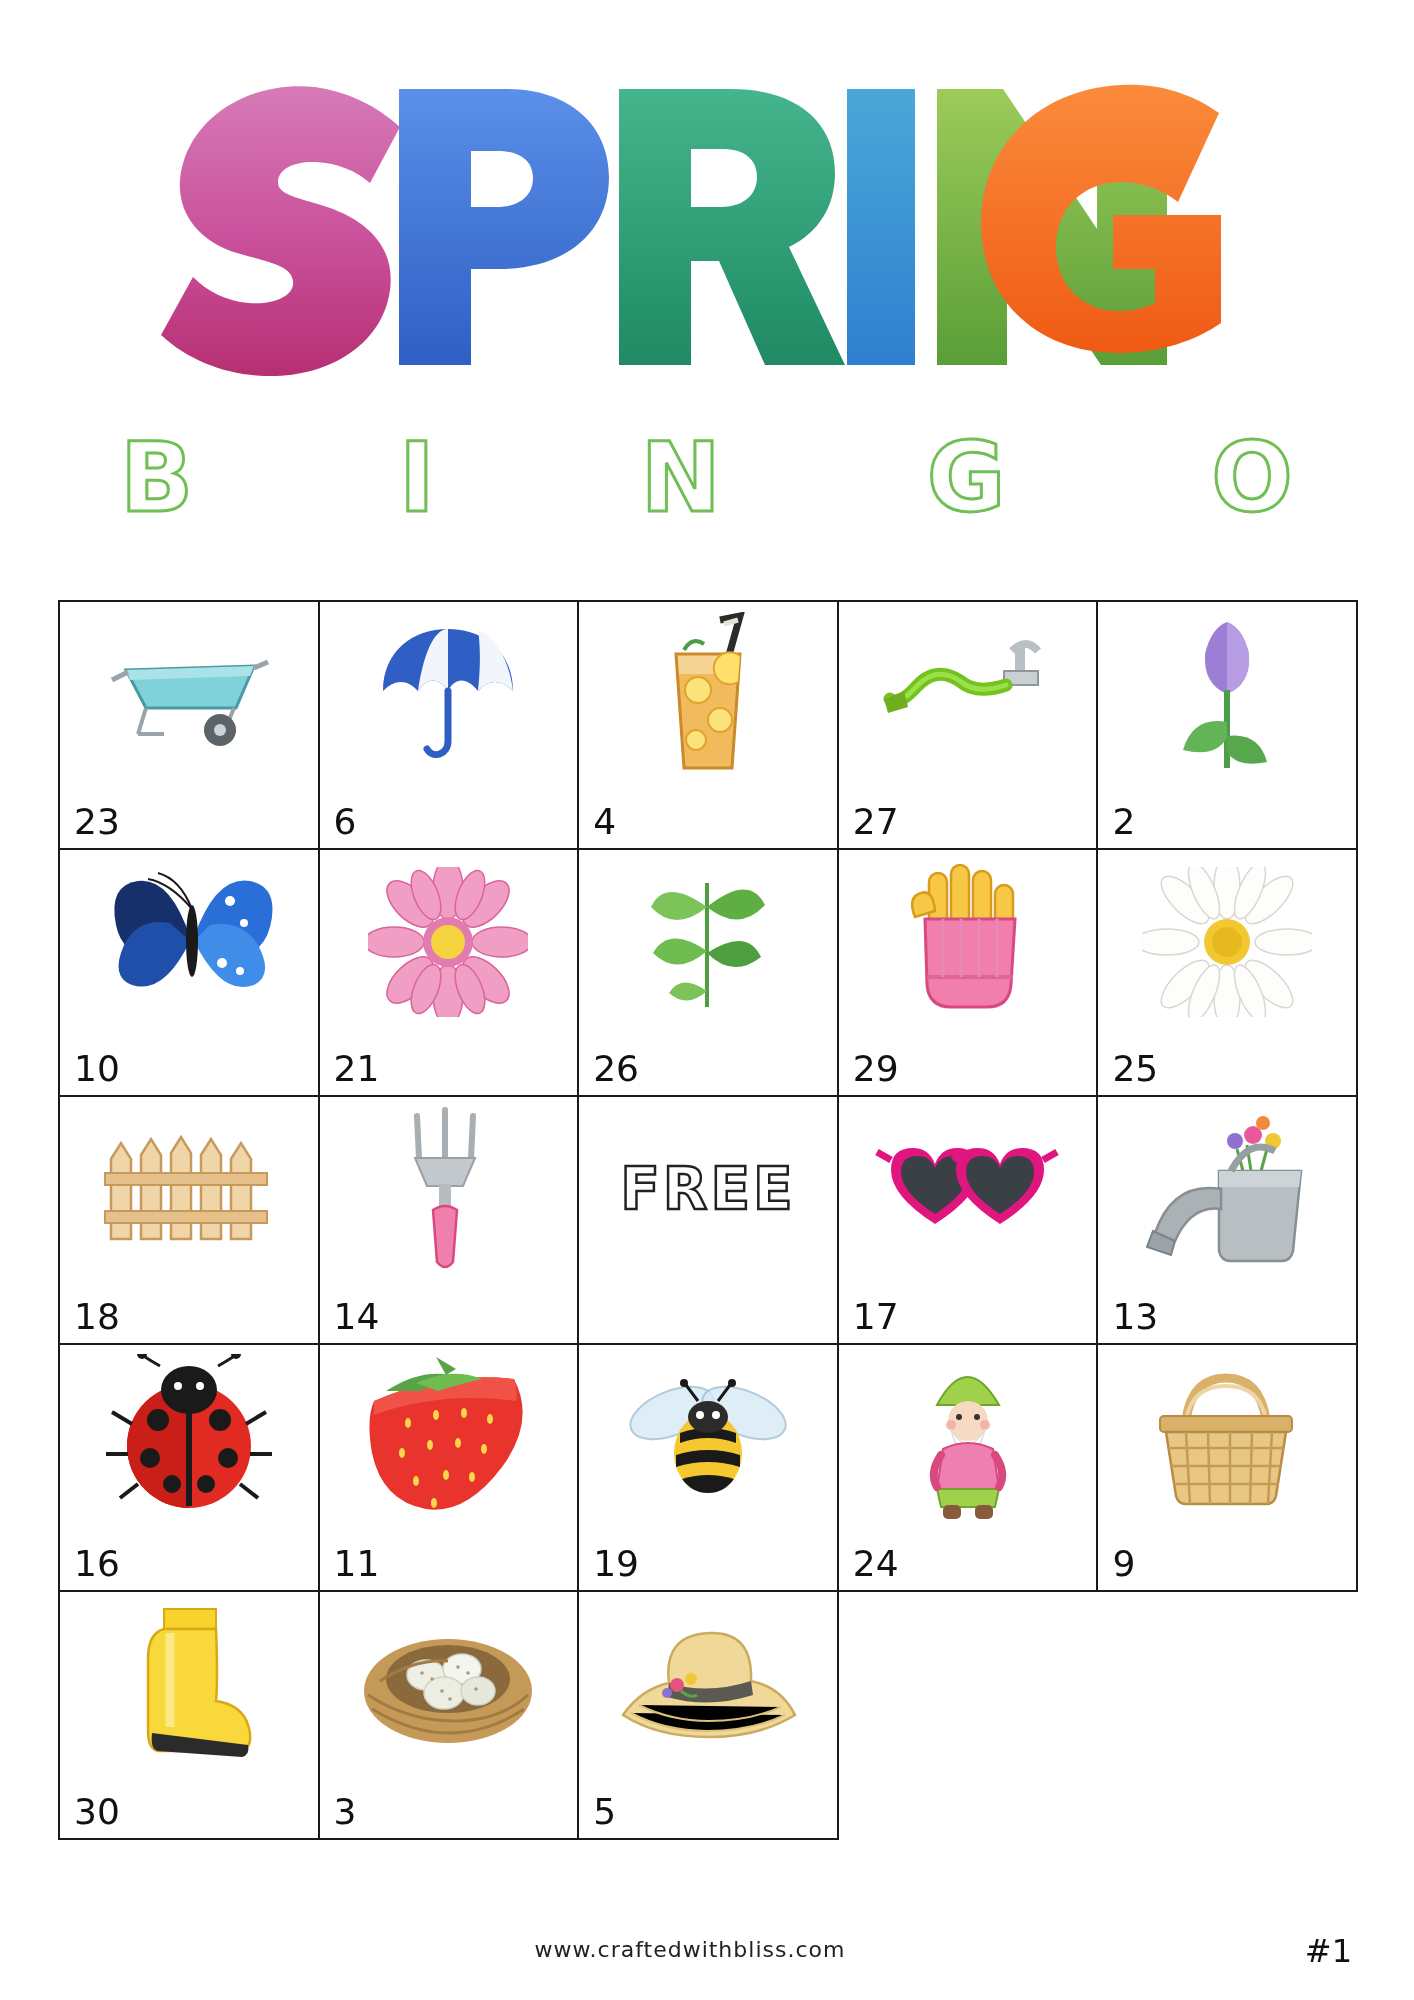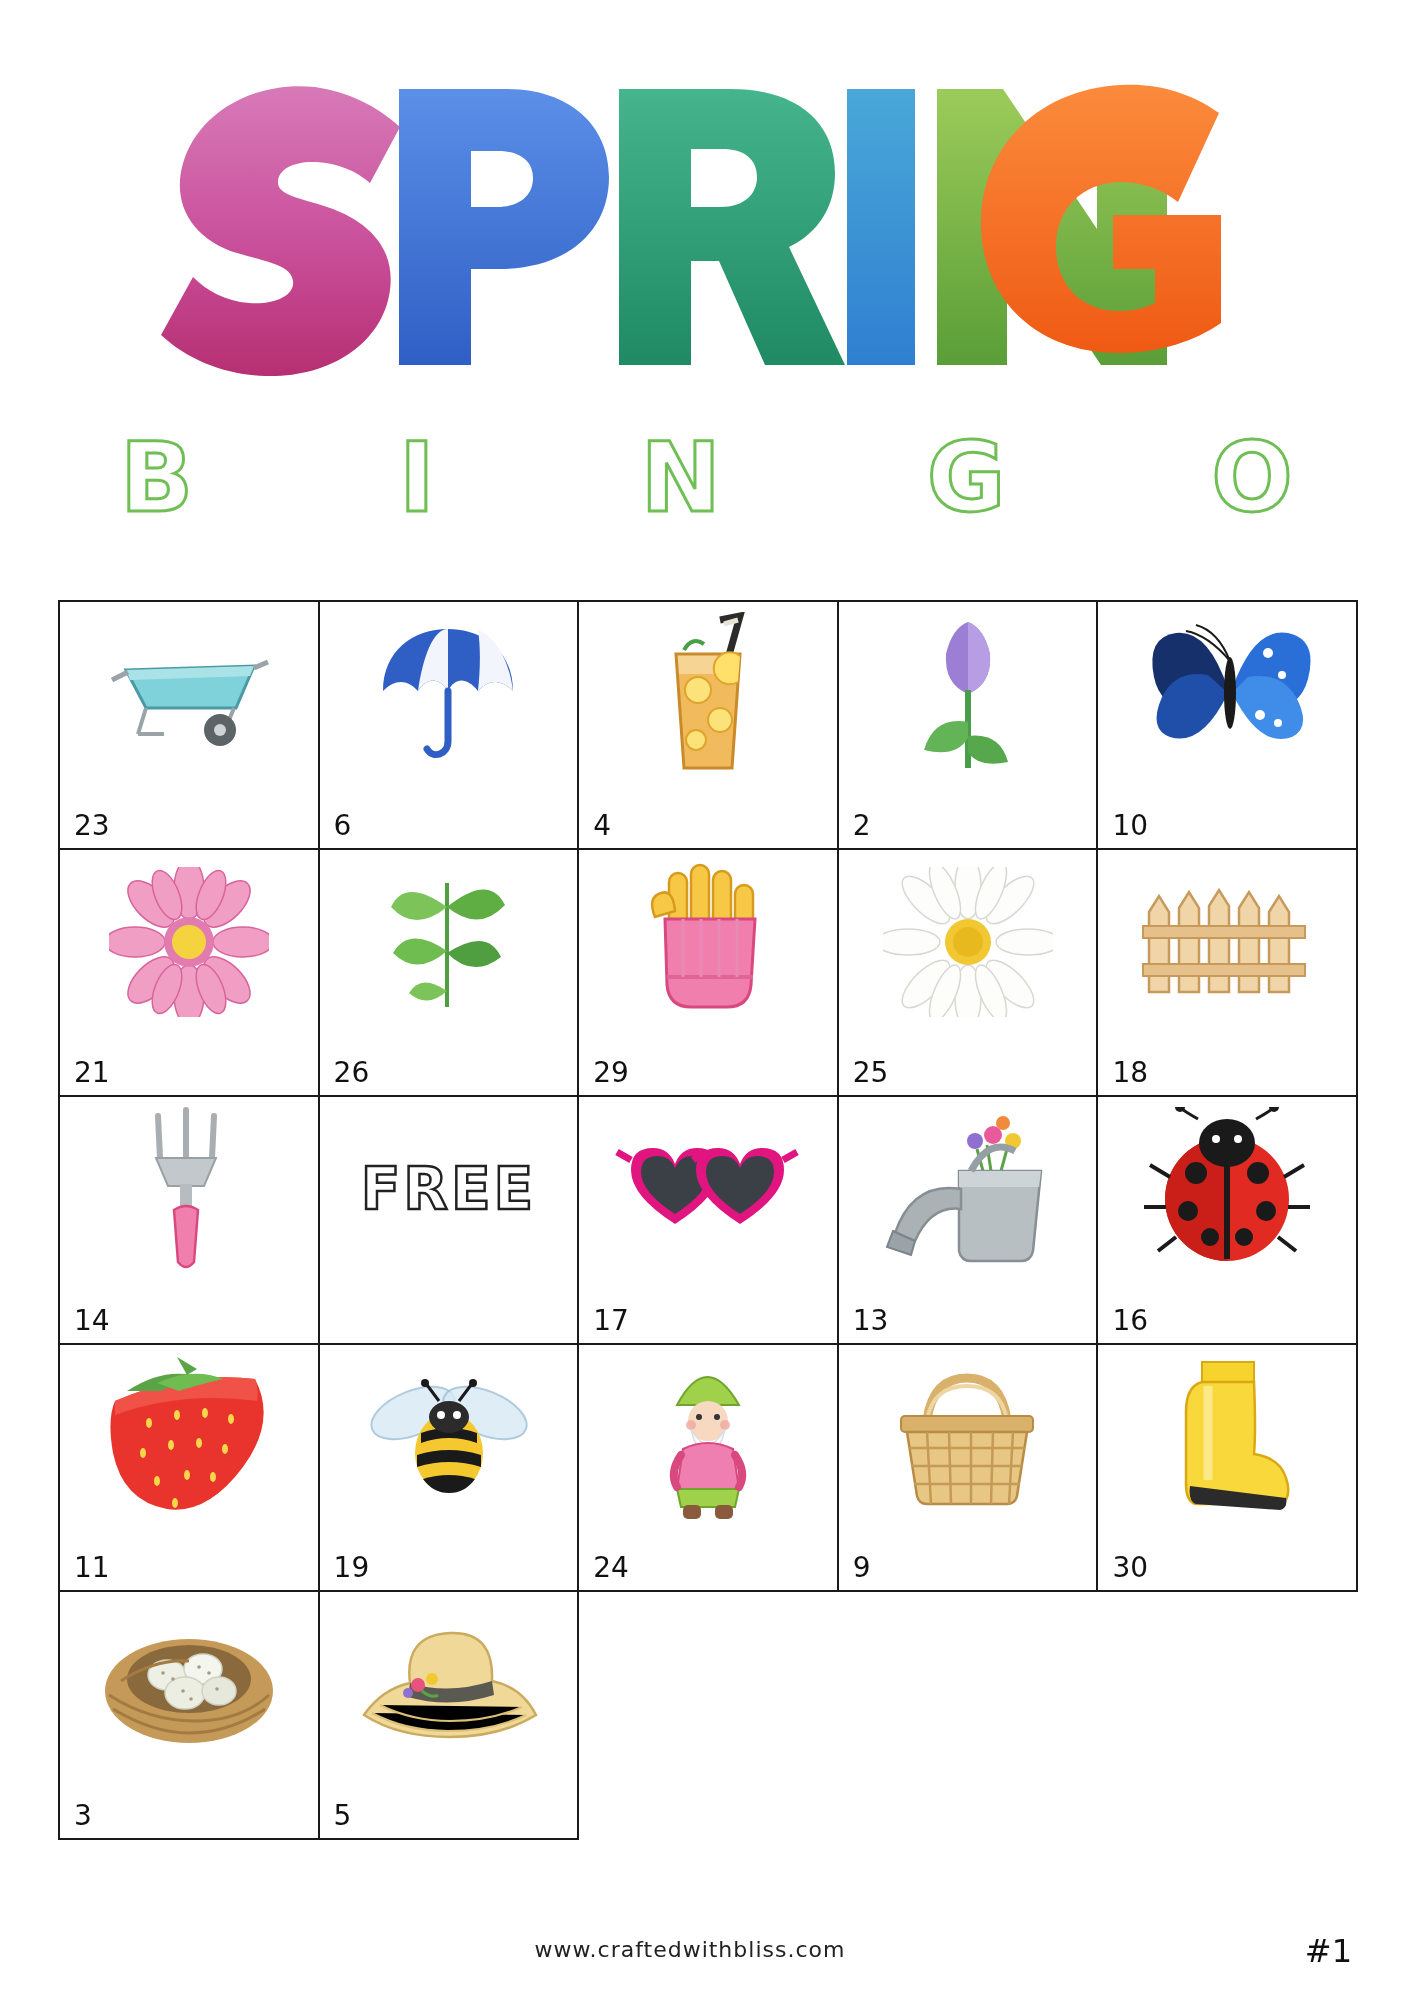--- a/index.html
+++ b/index.html
@@ -82,21 +82,21 @@
     height: 176px;
     display: flex;
     align-items: center;
     justify-content: center;
   }
   .cell-num {
     position: absolute;
     left: 14px;
     bottom: 8px;
     font-family: "DejaVu Sans", sans-serif;
-    font-size: 28px;
+    font-size: 36px;
     color: #111;
     line-height: 1;
   }
   .free-text {
     font-family: "DejaVu Sans", sans-serif;
     font-size: 58px;
     font-weight: bold;
     letter-spacing: 3px;
     color: transparent;
     -webkit-text-stroke: 2.5px #222;
@@ -222,20 +222,33 @@
           <circle cx="50" cy="78" r="13" fill="#fbe27a" stroke="#e0a32c" stroke-width="2"></circle>
           <circle cx="72" cy="108" r="12" fill="#fbe27a" stroke="#e0a32c" stroke-width="2"></circle>
           <circle cx="48" cy="128" r="10" fill="#fbe27a" stroke="#e0a32c" stroke-width="2"></circle>
           <path d="M92 44 a16 16 0 1 0 -2 26" fill="#ffe06a" stroke="#e0a32c" stroke-width="2"></path>
           <path d="M36 38 q8 -14 20 -6" stroke="#4a9e4a" stroke-width="4" fill="none"></path>
         </svg>
       </div>
       <span class="cell-num">4</span>
     </div>
 
+    <div class="cell">
+      <div class="cell-art">
+        <svg width="175" height="130" viewBox="0 0 175 130">
+          <path d="M140 18 L140 42" stroke="#b9c0c4" stroke-width="10"></path>
+          <path d="M124 42 L158 42 L158 56 L124 56 Z" fill="#c9d0d4" stroke="#8e979c" stroke-width="2"></path>
+          <path d="M132 22 q14 -14 26 0" stroke="#b9c0c4" stroke-width="8" fill="none"></path>
+          <path d="M126 56 q-30 10 -46 -4 q-24 -16 -44 6 q-18 20 -26 12" stroke="#74c21e" stroke-width="13" fill="none" stroke-linecap="round"></path>
+          <path d="M126 56 q-30 10 -46 -4 q-24 -16 -44 6 q-18 20 -26 12" stroke="#9ae04a" stroke-width="5" fill="none" stroke-linecap="round"></path>
+          <path d="M4 70 L24 62 L28 78 L8 84 Z" fill="#6fae1e"></path>
+        </svg>
+      </div>
+      <span class="cell-num">27</span>
+    </div>
 
     <div class="cell">
       <div class="cell-art">
         <svg width="120" height="160" viewBox="0 0 120 160">
           <path d="M38 40 q6 -26 22 -32 q16 6 22 32 q2 30 -22 40 q-24 -10 -22 -40 Z" fill="#9c7fd4"></path>
           <path d="M60 8 q16 6 22 32 q2 30 -22 40 Z" fill="#b79ee4"></path>
           <path d="M60 76 L60 154" stroke="#4a9e4a" stroke-width="6"></path>
           <path d="M60 108 q-34 -6 -44 28 q32 8 44 -12" fill="#63b357"></path>
           <path d="M60 122 q32 -4 40 26 q-30 6 -40 -10" fill="#57a84c"></path>
         </svg>

